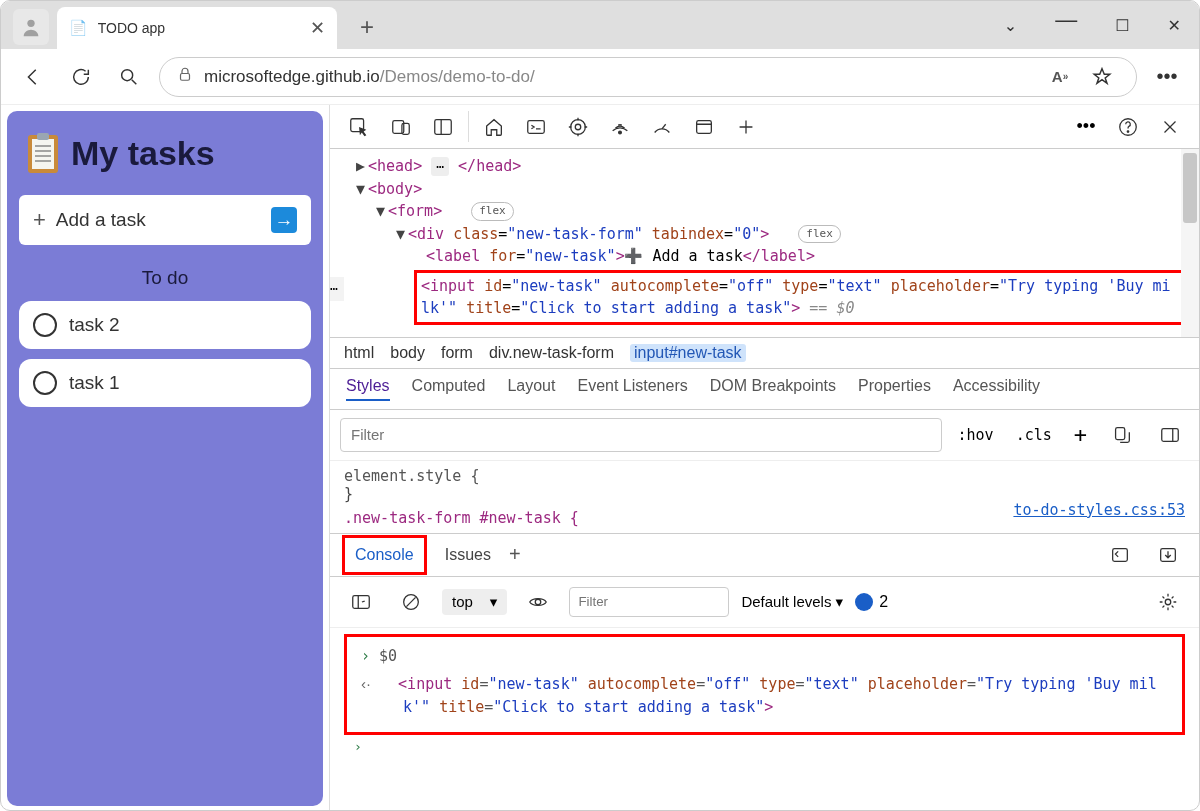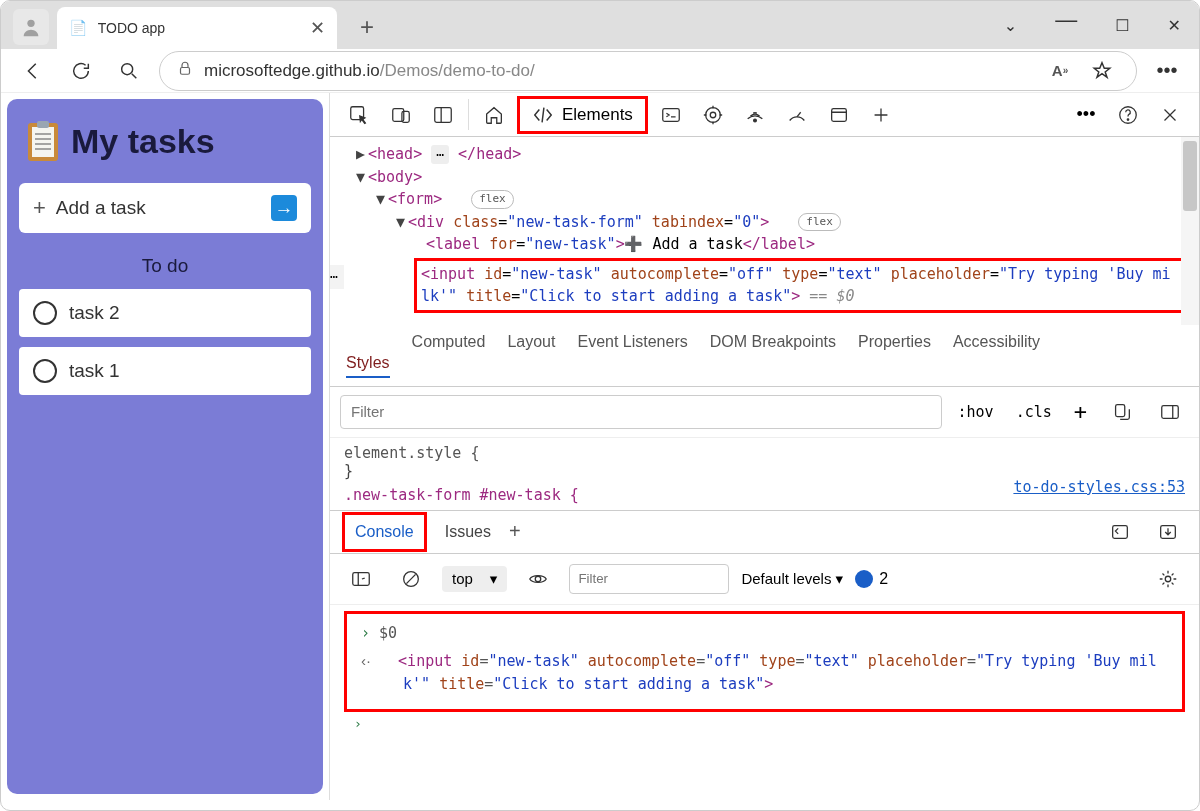--- a/index.html
+++ b/index.html
@@ -12,40 +12,40 @@
 .tab { background: #fff; border-radius: 8px 8px 0 0; padding: 10px 12px; display: flex; align-items: center; gap: 10px; min-width: 280px; margin-right: 4px; }
 .tab-favicon { font-size: 15px; }
 .tab-title { font-size: 14px; color: #333; flex: 1; }
 .tab-close { font-size: 18px; color: #555; cursor: pointer; }
 .new-tab { width: 36px; height: 36px; display: flex; align-items: center; justify-content: center; font-size: 24px; color: #555; margin-bottom: 4px; margin-left: 8px; }
 .window-controls { position: absolute; right: 8px; top: 0; display: flex; align-items: center; gap: 18px; height: 48px; }
 .window-controls span { font-size: 16px; color: #333; padding: 0 10px; cursor: pointer; }
 .chev-down { font-size: 14px; }
 
 
-.url-row { height: 44px; background: #fff; display: flex; align-items: center; padding: 16px 14px; gap: 12px; border-bottom: 1px solid #eee; }
+.url-row { height: 56px; background: #fff; display: flex; align-items: center; padding: 16px 14px; gap: 12px; border-bottom: 1px solid #eee; }
 .url-icon { width: 36px; height: 36px; display: flex; align-items: center; justify-content: center; color: #333; border-radius: 6px; }
 .url-icon svg { width: 22px; height: 22px; stroke: #333; fill: none; stroke-width: 1.6; }
 .url-bar { flex: 1; height: 40px; border: 1px solid #ccc; border-radius: 20px; display: flex; align-items: center; padding: 0 16px; gap: 10px; }
 .url-text { font-size: 17px; color: #333; }
 .url-text .faded { color: #888; }
 .url-actions { display: flex; gap: 6px; margin-left: auto; }
 
 
 .content { display: flex; height: calc(811px - 48px - 56px); }
 
 
 .todo-pane { width: 316px; background: #7b7cd6; border-radius: 10px; margin: 6px; padding: 12px; color: #1a1a3c; }
 .todo-h1 { display: flex; align-items: center; gap: 10px; font-size: 34px; font-weight: 700; margin: 8px 0 20px 6px; }
 .clipboard-svg { width: 36px; height: 44px; }
 .add-task-card { background: #fff; border-radius: 6px; padding: 12px 14px; display: flex; align-items: center; gap: 10px; font-size: 19px; color: #333; }
 .add-task-card .plus { font-size: 22px; color: #555; }
 .arrow-badge { width: 26px; height: 26px; background: #1c8adb; border-radius: 4px; display: flex; align-items: center; justify-content: center; margin-left: auto; color: #fff; }
 .todo-section-label { text-align: center; font-size: 19px; margin: 22px 0 12px; color: #1a1a3c; }
-.task-item { background: #fff; border-radius: 4px; padding: 12px 14px; display: flex; align-items: center; gap: 12px; font-size: 19px; color: #333; margin-bottom: 10px; }
+.task-item { background: #fff; border-radius: 12px; padding: 12px 14px; display: flex; align-items: center; gap: 12px; font-size: 19px; color: #333; margin-bottom: 10px; }
 .circle { width: 24px; height: 24px; border: 2.5px solid #333; border-radius: 50%; }
 
 
 .devtools { flex: 1; display: flex; flex-direction: column; border-left: 1px solid #ddd; position: relative; }
 .dt-toolbar { height: 44px; border-bottom: 1px solid #ccc; display: flex; align-items: center; padding: 0 10px; gap: 4px; }
 .dt-tool { width: 38px; height: 38px; display: flex; align-items: center; justify-content: center; }
 .dt-tool svg { width: 22px; height: 22px; stroke: #333; fill: none; stroke-width: 1.4; }
 .dt-elements-tab { display: flex; align-items: center; gap: 8px; padding: 0 12px; height: 38px; font-size: 17px; border: 3px solid red; }
 .dt-toolbar .right { margin-left: auto; display: flex; gap: 4px; }
 
@@ -64,21 +64,21 @@
 .vscroll-track { position: absolute; right: 0; top: 0; bottom: 0; width: 18px; background: #f5f5f5; }
 .vscroll-thumb { position: absolute; right: 2px; top: 4px; width: 14px; height: 70px; background: #c7c7c7; border-radius: 3px; }
 
 
 .dom-breadcrumb { border-top: 1px solid #ccc; border-bottom: 1px solid #ccc; padding: 6px 14px; display: flex; gap: 16px; font-size: 16px; }
 .dom-breadcrumb span { color: #333; }
 .dom-breadcrumb .sel { background: #cfe3fb; border-radius: 3px; padding: 0 4px; color: #2257b5; }
 
 
 .styles-tabs { display: flex; gap: 22px; padding: 8px 16px; border-bottom: 1px solid #ccc; font-size: 16px; }
-.styles-tabs .active { color: #7f1d1d; border-bottom: 2px solid #1a5ec7; padding-bottom: 4px; margin-top: 21px; }
+.styles-tabs .active { color: #4c1d95; border-bottom: 2px solid #1a5ec7; padding-bottom: 4px; }
 .styles-tabs span { color: #555; cursor: pointer; }
 
 .styles-toolbar { display: flex; align-items: center; padding: 6px 10px; gap: 10px; border-bottom: 1px solid #eee; }
 .styles-toolbar input { flex: 1; height: 34px; border: 1px solid #ccc; border-radius: 4px; padding: 0 10px; font-size: 15px; }
 .mono-btn { font-family: monospace; font-size: 15px; padding: 4px 6px; }
 
 
 .styles-body { font-family: monospace; font-size: 15px; padding: 6px 14px; color: #555; position: relative; }
 .styles-body .selector { color: #9c2980; }
 .styles-body .brace { color: #444; }
@@ -218,26 +218,20 @@
             <rect x="3" y="4" width="18" height="16" rx="2"></rect>
             <line x1="10" y1="4" x2="10" y2="20"></line>
           </svg>
         </div>
       <div class="divider-v"></div>
       <div class="dt-tool">
           <svg viewBox="0 0 24 24">
             <path d="M4 11l8-7 8 7v9a1 1 0 0 1-1 1h-4v-6h-6v6H5a1 1 0 0 1-1-1z"></path>
           </svg>
         </div>
-      <div class="dt-elements-tab">
-        <svg viewBox="0 0 24 24" width="22" height="22" fill="none" stroke="#333" stroke-width="1.6">
-            <path d="M8 6l-5 6 5 6M16 6l5 6-5 6M13 4l-2 16"></path>
-          </svg>
-        <span>Elements</span>
-      </div>
       <div class="dt-tool">
           <svg viewBox="0 0 24 24">
             <rect x="3" y="5" width="18" height="14" rx="2"></rect>
             <path d="M7 10l3 2-3 2M12 14h5"></path>
           </svg>
         </div>
       <div class="dt-tool">
           <svg viewBox="0 0 24 24">
             <circle cx="12" cy="12" r="8"></circle>
             <circle cx="12" cy="12" r="3"></circle>
@@ -298,20 +292,27 @@
       <div class="row" style="padding-left:20px;"><span class="tri">▼</span><span class="tag">&lt;form&gt;</span> <span class="flex-badge">flex</span></div>
       <div class="row" style="padding-left:40px;"><span class="tri">▼</span><span class="tag">&lt;div</span> <span class="attr-name">class</span>=<span class="attr-val">"new-task-form"</span> <span class="attr-name">tabindex</span>=<span class="attr-val">"0"</span><span class="tag">&gt;</span> <span class="flex-badge">flex</span></div>
       <div class="row" style="padding-left:70px;"><span class="tag">&lt;label</span> <span class="attr-name">for</span>=<span class="attr-val">"new-task"</span><span class="tag">&gt;</span>➕ Add a task<span class="tag">&lt;/label&gt;</span></div>
       <div class="more-dots">⋯</div>
       <div class="sel-line" style="margin-left:58px;">
         <span class="tag">&lt;input</span> <span class="attr-name">id</span>=<span class="attr-val">"new-task"</span> <span class="attr-name">autocomplete</span>=<span class="attr-val">"off"</span> <span class="attr-name">type</span>=<span class="attr-val">"text"</span> <span class="attr-name">placeholder</span>=<span class="attr-val">"Try typing 'Buy mi</span><br>
         <span class="attr-val">lk'"</span> <span class="attr-name">title</span>=<span class="attr-val">"Click to start adding a task"</span><span class="tag">&gt;</span> <span class="refzero">== $0</span>
       </div>
     </div>
 
+    <div class="dom-breadcrumb">
+      <span>html</span>
+      <span>body</span>
+      <span>form</span>
+      <span>div.new-task-form</span>
+      <span class="sel">input#new-task</span>
+    </div>
 
     <div class="styles-tabs">
       <span class="active">Styles</span>
       <span>Computed</span>
       <span>Layout</span>
       <span>Event Listeners</span>
       <span>DOM Breakpoints</span>
       <span>Properties</span>
       <span>Accessibility</span>
     </div>

